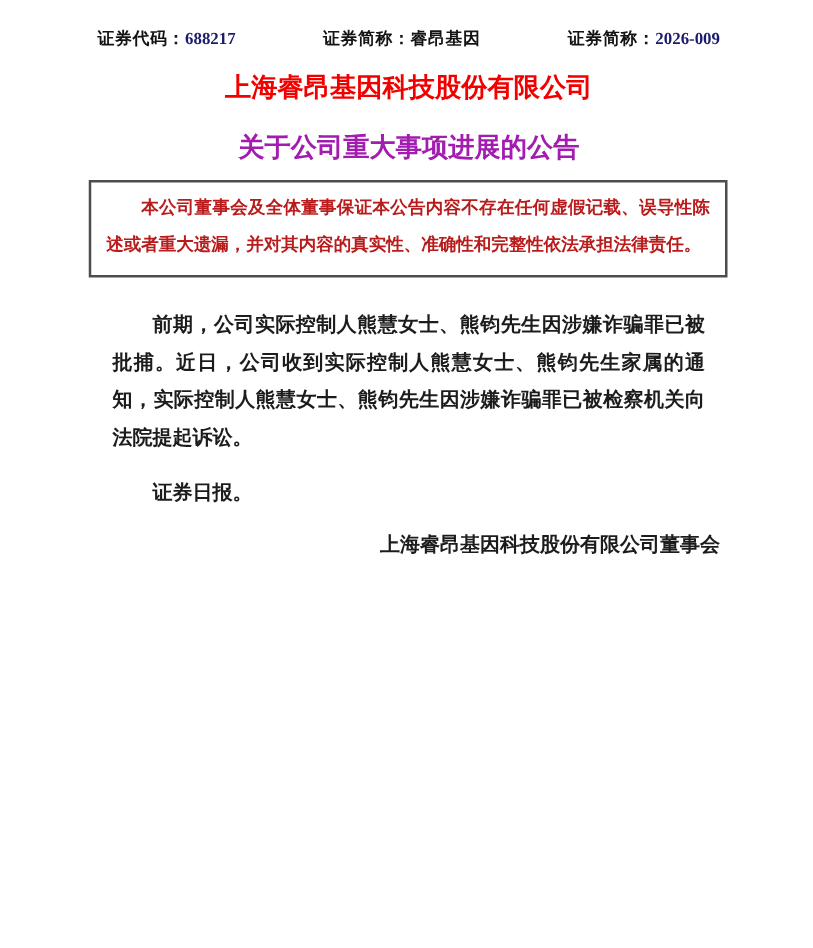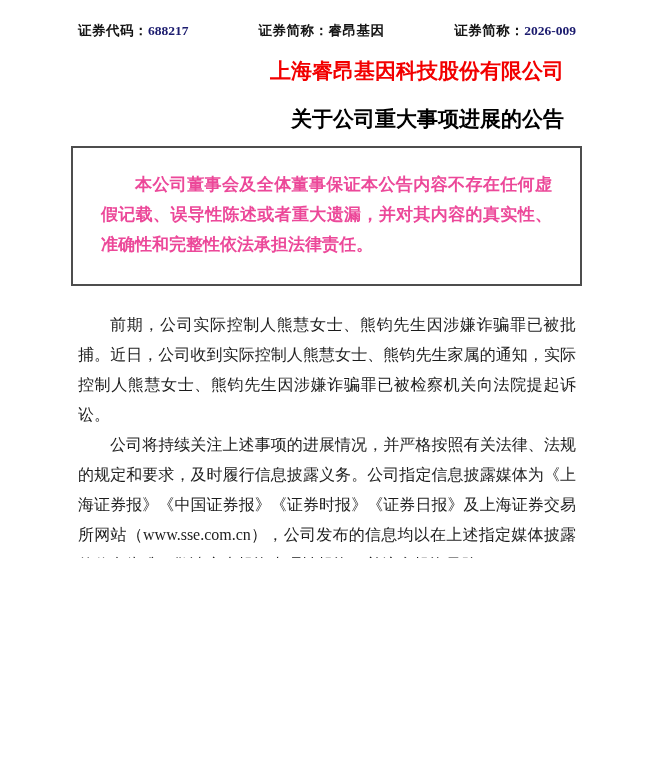--- a/index.html
+++ b/index.html
@@ -32,50 +32,50 @@
   .header-item { letter-spacing: 0.5px; }
   .header-value-num {
     font-family: "Liberation Serif", "DejaVu Serif", serif;
     font-weight: bold;
     color: #1b1b6e;
     letter-spacing: 0;
   }
   .header-value-cn { color: #141414; }
   
   .title-company, .title-subject {
-    margin: 12px;
-    text-align: right;
+    margin: 0;
+    text-align: center;
     font-family: "Liberation Sans", "DejaVu Sans", sans-serif;
     font-weight: bold;
     font-size: 21px;
     line-height: 30px;
   }
   .title-company { margin-top: 16px; }
   .title-subject { margin-top: 18px; }
   
   .statement-box {
     box-sizing: border-box;
     margin: 10px -6px 0 -7px;
     border: 2px solid #4d4d4d;
     padding: 6px 12px 8px 12px;
   }
   .statement-box p {
-    margin: 16px;
-    font-size: 17px;
+    margin: 0;
+    font-size: 14px;
     font-weight: 600;
     line-height: 30px;
     text-align: justify;
     text-indent: 2em;
-    color: #ec4899;
+    color: #b91c1c;
   }
   
   .para {
-    margin: 0;
+    margin: 12px;
     font-size: 16px;
-    font-weight: 400;
+    font-weight: 700;
     line-height: 30px;
     text-align: justify;
     text-indent: 2em;
     color: #1c1c1c;
   }
   .para-first { margin-top: 24px; }
   .closing { margin-top: 14px; text-align: left; }
   
   .signature-block {
     margin-top: 10px;
@@ -92,28 +92,27 @@
 
 <div class="page">
 
   <div class="doc-header">
     <span class="header-item"><span>证券代码：</span><span class="header-value-num">688217</span></span>
     <span class="header-item"><span>证券简称：</span><span class="header-value-cn">睿昂基因</span></span>
     <span class="header-item"><span>证券简称：</span><span class="header-value-num">2026-009</span></span>
   </div>
 
   <h1 class="title-company" style="color: rgb(242, 0, 0);">上海睿昂基因科技股份有限公司</h1>
-  <h2 class="title-subject" style="color: #000000;">关于公司重大事项进展的公告</h2>
+  <h2 class="title-subject" style="color: #a21caf;">关于公司重大事项进展的公告</h2>
 
   <div class="statement-box">
     <p>本公司董事会及全体董事保证本公告内容不存在任何虚假记载、误导性陈述或者重大遗漏，并对其内容的真实性、准确性和完整性依法承担法律责任。</p>
   </div>
 
   <p class="para para-first">前期，公司实际控制人熊慧女士、熊钧先生因涉嫌诈骗罪已被批捕。近日，公司收到实际控制人熊慧女士、熊钧先生家属的通知，实际控制人熊慧女士、熊钧先生因涉嫌诈骗罪已被检察机关向法院提起诉讼。</p>
-  <p class="para">公司将持续关注上述事项的进展情况，并严格按照有关法律、法规的规定和要求，及时履行信息披露义务。公司指定信息披露媒体为《上海证券报》《中国证券报》《证券时报》《证券日报》及上海证券交易所网站（www.sse.com.cn），公司发布的信息均以在上述指定媒体披露的信息为准，敬请广大投资者理性投资，并注意投资风险。</p>
   <p class="para closing">证券日报。</p>
 
   <div class="signature-block">
     <p>上海睿昂基因科技股份有限公司董事会</p>
 
   </div>
 
 </div>
 
 </body></html>

